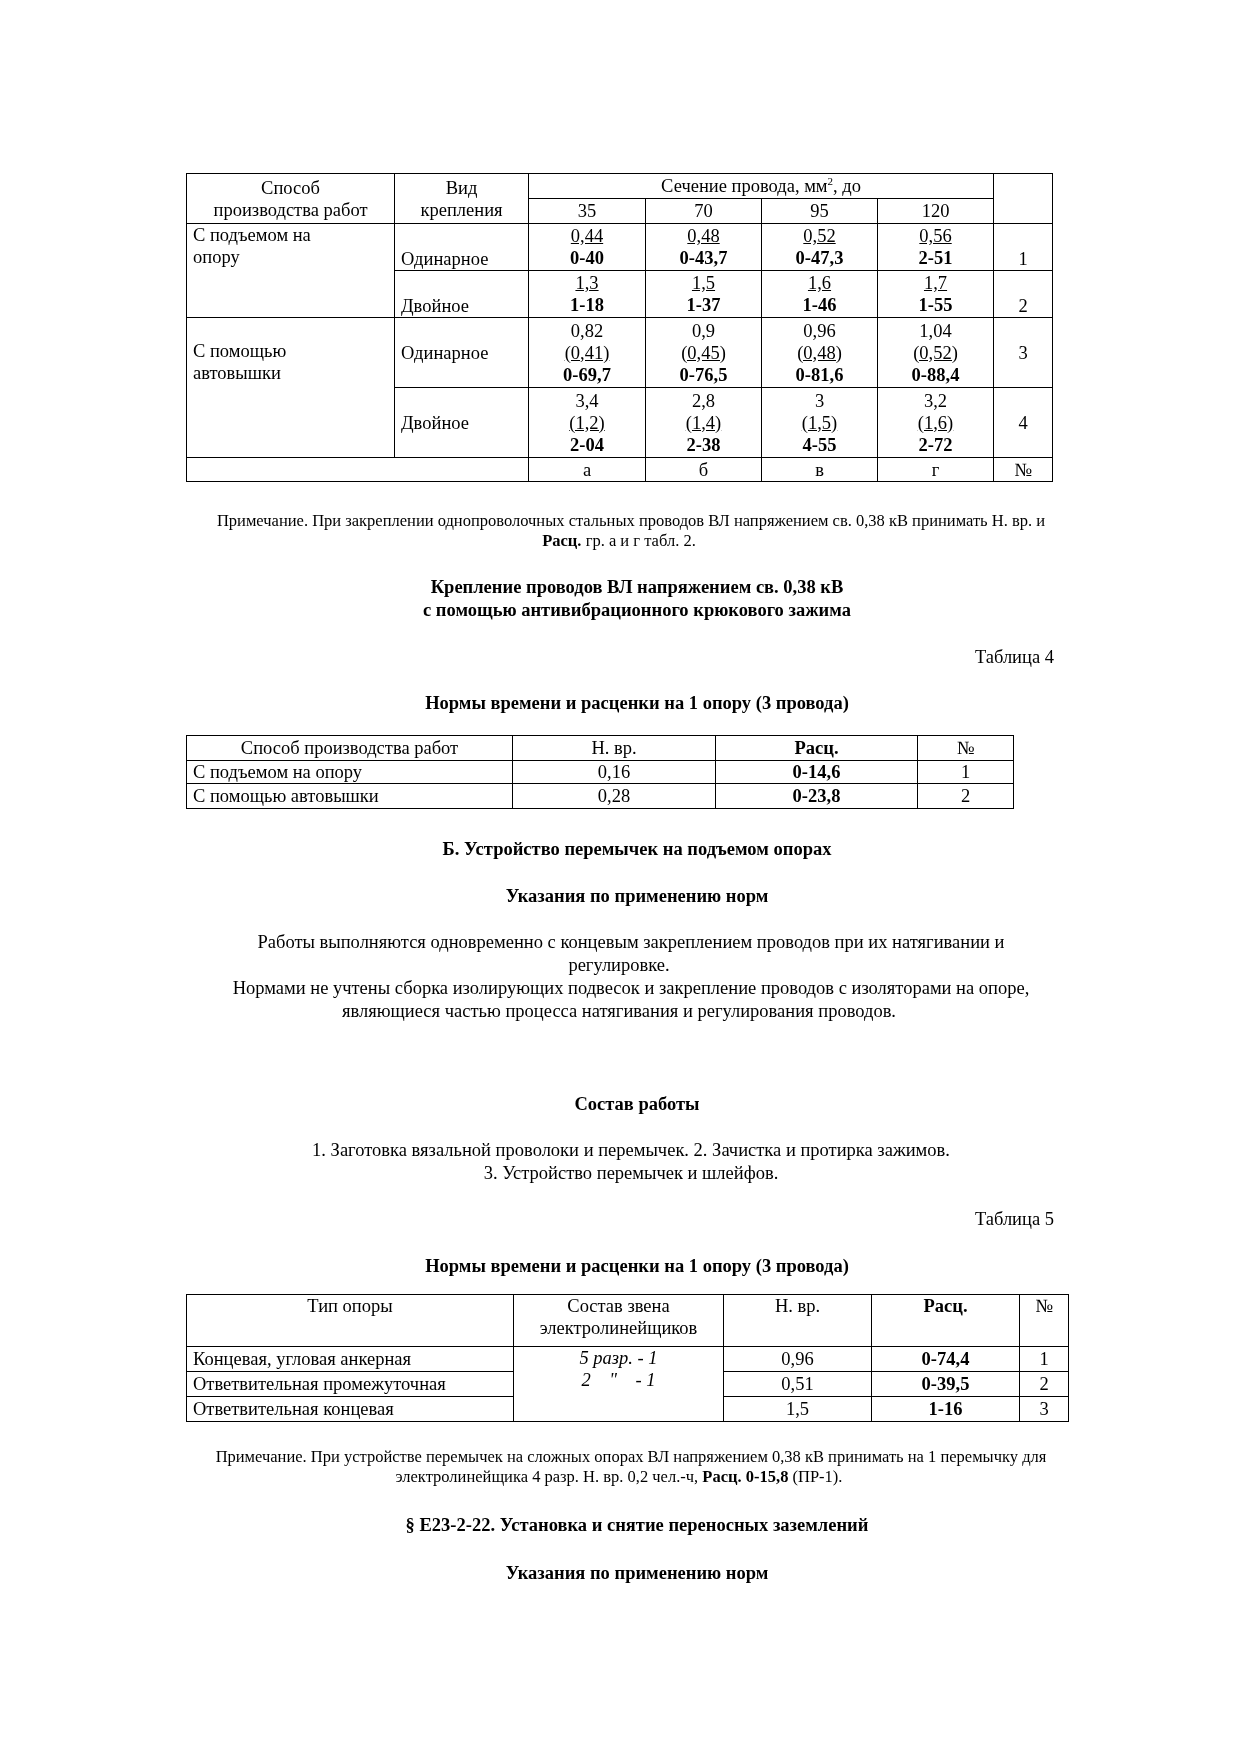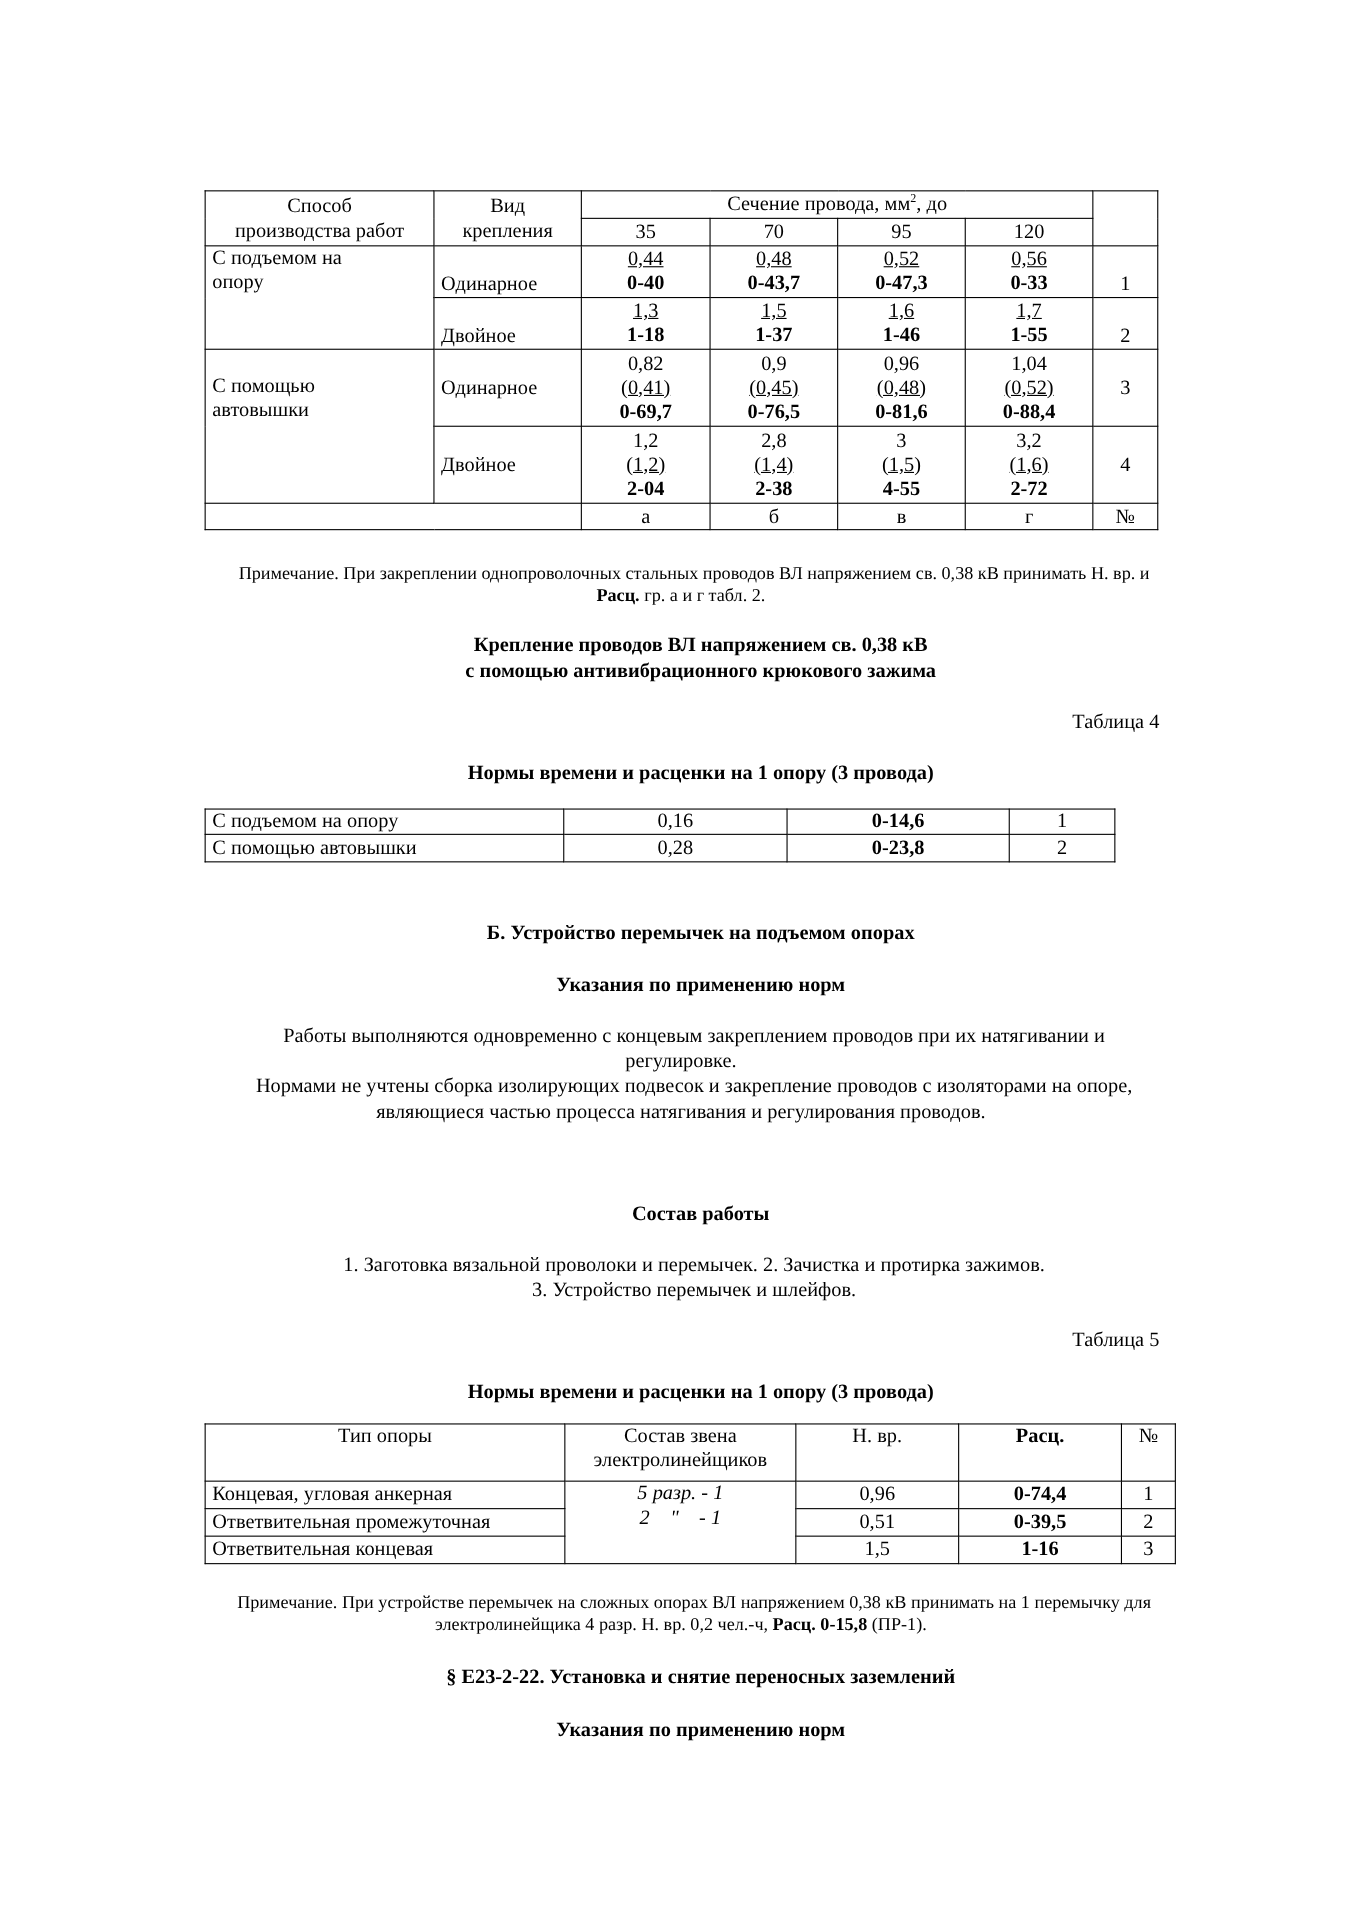--- a/index.html
+++ b/index.html
@@ -67,21 +67,21 @@
     <td class="c">
           <div class="u">0,48</div>
           <div class="b">0-43,7</div>
         </td>
     <td class="c">
           <div class="u">0,52</div>
           <div class="b">0-47,3</div>
         </td>
     <td class="c">
           <div class="u">0,56</div>
-          <div class="b">0-33</div>
+          <div class="b">2-51</div>
         </td>
     <td class="c vb">1</td>
   </tr>
 
   <tr style="height:47px">
     <td class="l vb">Двойное</td>
     <td class="c">
           <div class="u">1,3</div>
           <div class="b">1-18</div>
         </td>
@@ -125,21 +125,21 @@
           <div>1,04</div>
           <div class="u">(0,52)</div>
           <div class="b">0-88,4</div>
         </td>
     <td class="c">3</td>
   </tr>
 
   <tr style="height:70px">
     <td class="l">Двойное</td>
     <td class="c">
-          <div>1,2</div>
+          <div>3,4</div>
           <div class="u">(1,2)</div>
           <div class="b">2-04</div>
         </td>
     <td class="c">
           <div>2,8</div>
           <div class="u">(1,4)</div>
           <div class="b">2-38</div>
         </td>
     <td class="c">
           <div>3</div>
@@ -176,20 +176,26 @@
 <div class="heading" style="top:692px;">Нормы времени и расценки на 1 опору (3 провода)</div>
 
 <table style="left:186px; top:735px; width:827px;">
   <colgroup>
       <col style="width:326px">
       <col style="width:203px">
       <col style="width:202px">
       <col style="width:96px">
     </colgroup>
   <tbody>
+      <tr style="height:25px">
+    <td class="c">Способ производства работ</td>
+    <td class="c">Н. вр.</td>
+    <td class="c b">Расц.</td>
+    <td class="c">№</td>
+  </tr>
   <tr style="height:21px">
     <td class="l">С подъемом на опору</td>
     <td class="c">0,16</td>
     <td class="c b">0-14,6</td>
     <td class="c">1</td>
   </tr>
   <tr style="height:25px">
     <td class="l">С помощью автовышки</td>
     <td class="c">0,28</td>
     <td class="c b">0-23,8</td>

